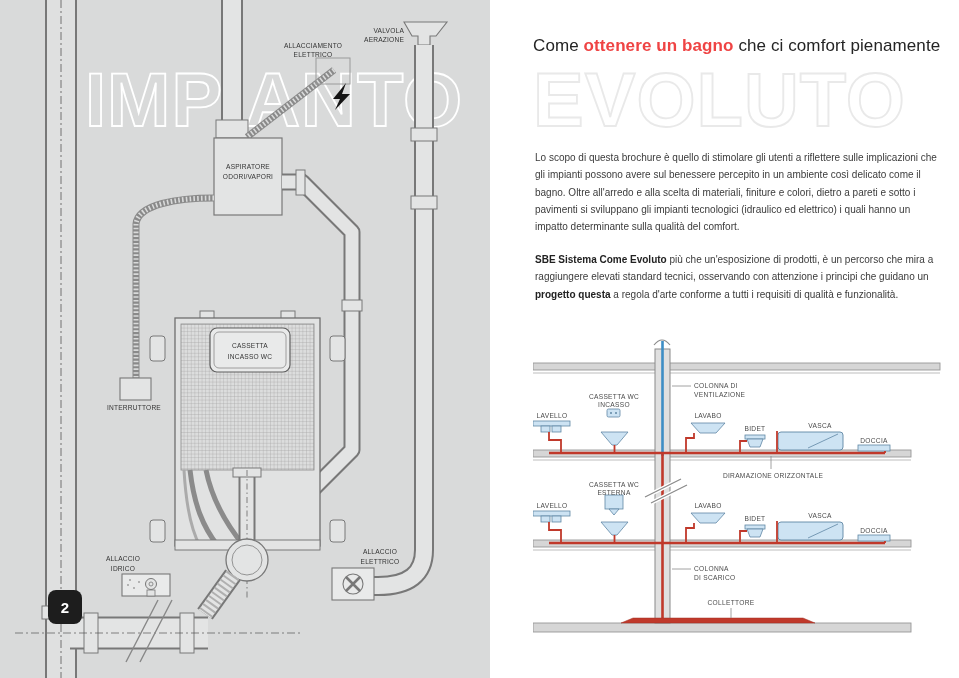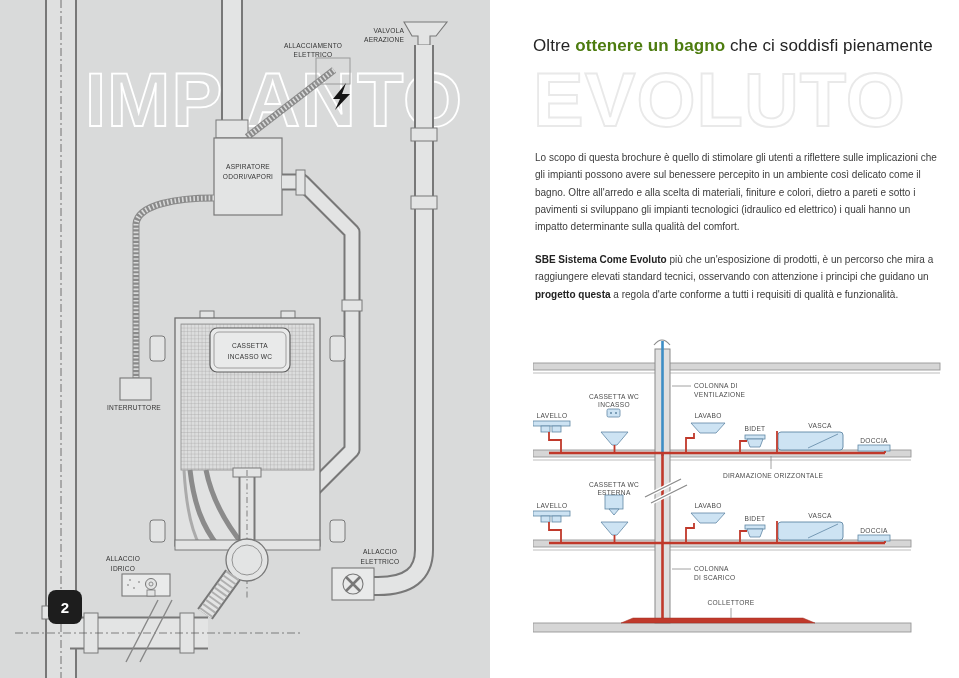--- a/index.html
+++ b/index.html
@@ -4,21 +4,21 @@
 <style>
   html,body{margin:0;padding:0;background:#f2f2f2;}
   .page{position:relative;width:959px;height:678px;background:#ffffff;overflow:hidden;
         font-family:"Liberation Sans",sans-serif;}
   .left-panel{position:absolute;left:0;top:0;width:490px;height:678px;background:#d9dada;}
   .right-panel{position:absolute;left:490px;top:0;width:469px;height:678px;background:#ffffff;}
   .watermark-svg{position:absolute;left:0;top:0;width:959px;height:170px;}
   .left-svg{position:absolute;left:0;top:0;width:510px;height:678px;}
   .right-svg{position:absolute;left:533px;top:337px;width:412px;height:308px;}
   .heading{position:absolute;left:533px;top:36px;width:410px;font-size:17px;color:#242424;letter-spacing:.1px;}
-  .heading b{font-weight:bold;color:#4d7c0f;}
+  .heading b{font-weight:bold;color:#ef4444;}
   .para{position:absolute;left:535px;width:404px;font-size:10px;line-height:17.3px;color:#3b3b3b;}
   .para b{color:#222;}
   .p1{top:149px;}
   .p2{top:251px;}
   .page-badge{position:absolute;left:48px;top:590px;width:34px;height:34px;background:#1d1d1d;
       border-radius:8px;color:#ffffff;font-size:15px;font-weight:bold;display:flex;
       align-items:center;justify-content:center;z-index:5;}
   text{font-family:"Liberation Sans",sans-serif;}
   .dlab{font-size:6.6px;fill:#333333;letter-spacing:.2px;}
   .rlab{font-size:6.6px;fill:#4a4a4a;letter-spacing:.3px;}
@@ -161,21 +161,21 @@
       <text class="dlab" x="123" y="561" text-anchor="middle">ALLACCIO</text>
       <text class="dlab" x="123" y="571" text-anchor="middle">IDRICO</text>
       <text class="dlab" x="380" y="554" text-anchor="middle">ALLACCIO</text>
       <text class="dlab" x="380" y="564" text-anchor="middle">ELETTRICO</text>
     </g>
   </svg>
 
   <div class="page-badge">2</div>
 
   <div class="heading">
-    <span>Oltre </span><b>ottenere un bagno</b><span> che ci soddisfi pienamente</span>
+    <span>Come </span><b>ottenere un bagno</b><span> che ci comfort pienamente</span>
   </div>
 
   <div class="para p1">Lo scopo di questa brochure è quello di stimolare gli utenti a riflettere sulle implicazioni che gli impianti possono avere sul benessere percepito in un ambiente così delicato come il bagno. Oltre all'arredo e alla scelta di materiali, finiture e colori, dietro a pareti e sotto i pavimenti si sviluppano gli impianti tecnologici (idraulico ed elettrico) i quali hanno un impatto determinante sulla qualità del comfort.</div>
 
   <div class="para p2">
     <b>SBE Sistema Come Evoluto</b><span> più che un'esposizione di prodotti, è un percorso che mira a raggiungere elevati standard tecnici, osservando con attenzione i principi che guidano un </span><b>progetto questa</b><span> a regola d'arte conforme a tutti i requisiti di qualità e funzionalità.</span>
   </div>
 
   <svg class="right-svg" viewBox="0 0 412 308">
 

